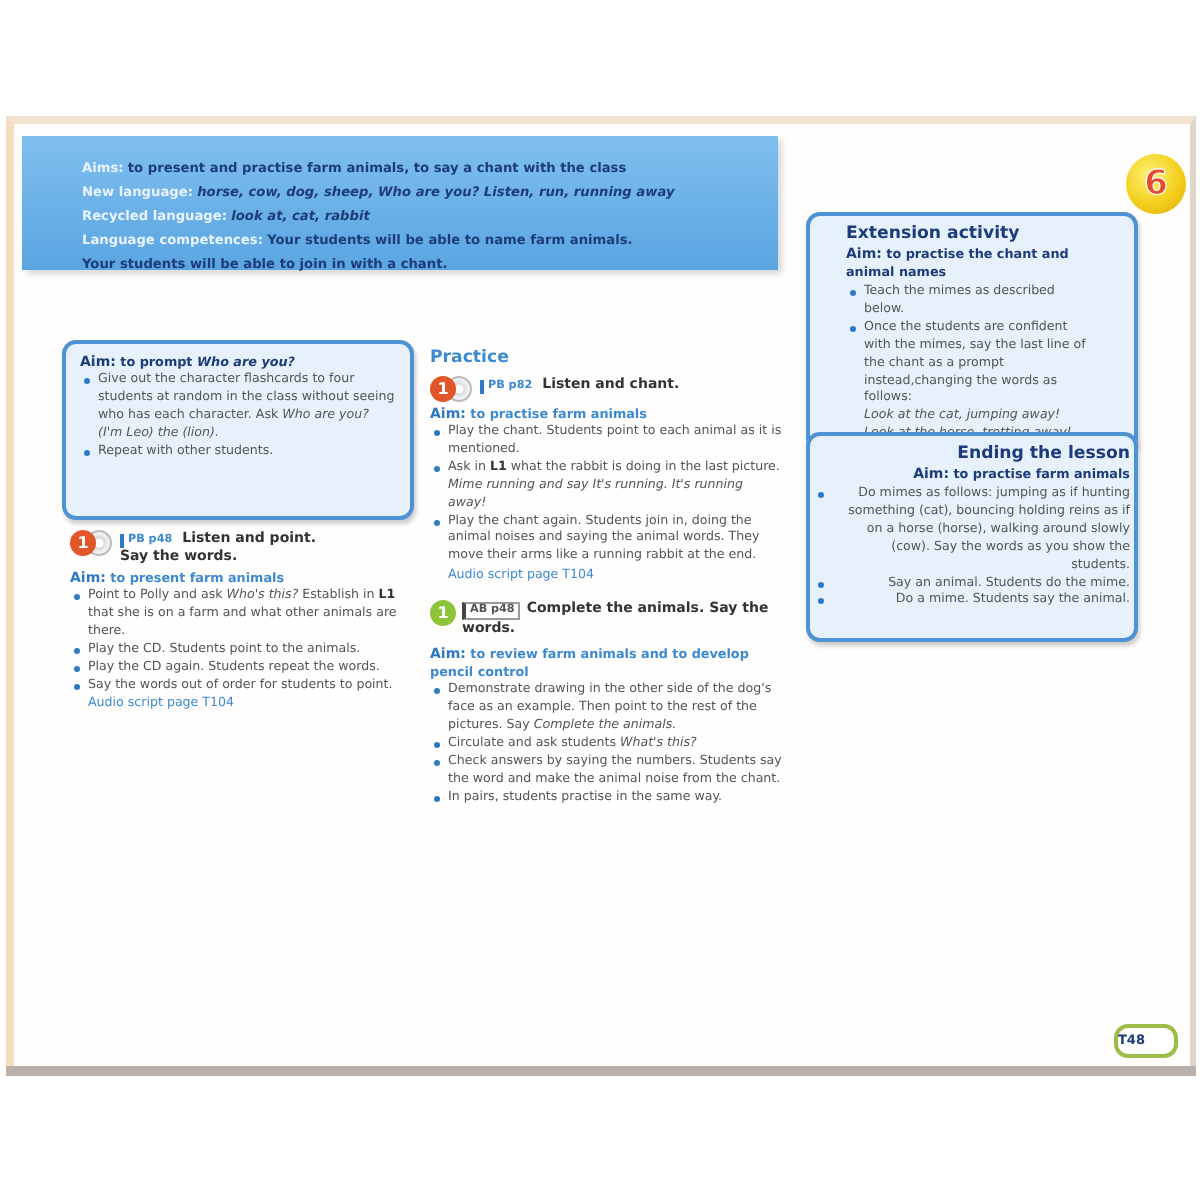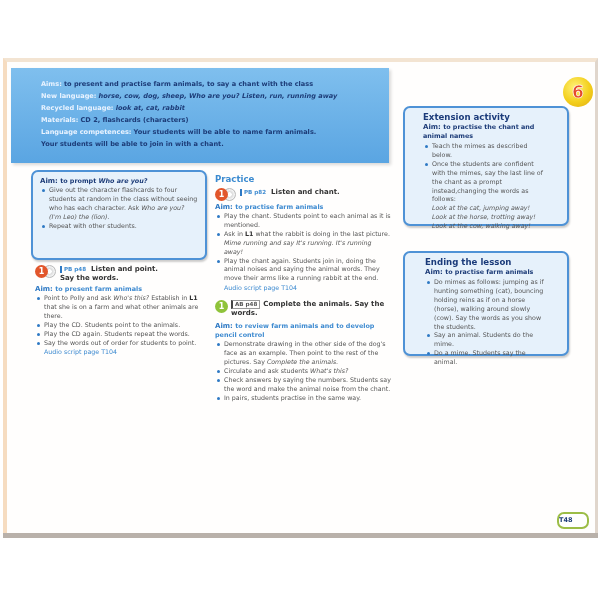--- a/index.html
+++ b/index.html
@@ -12,21 +12,21 @@
     border-left: 4px solid #f6dcc0;
     border-top: 4px solid #f3e4d2;
     border-right: 3px solid #e0d6cc;
     box-shadow: 0 4px 0 #b9b1aa;
   }
   .page-bottom {
     position: absolute; left: 3px; top: 533px; width: 595px; height: 4px; background: #b9b1aa;
   }
 
   .header-band {
-    position: absolute; left: 4px; top: 6px; width: 378px; height: 95px;
+    position: absolute; left: 4px; top: 6px; width: 378px; height: 67px;
     background: linear-gradient(180deg, #7fbfee 0%, #5aa5e2 100%);
     box-shadow: 2px 2px 3px rgba(0,0,0,0.15);
     padding: 10px 0 0 30px;
     font-size: 6.6px; line-height: 12px; color: #1e3f7a;
   }
   .header-band .row { white-space: nowrap; }
   .header-band .lbl { color: #e9f3ff; font-weight: bold; }
   .header-band .val { color: #1d3c78; font-weight: bold; }
   .header-band .ital { font-style: italic; font-weight: bold; color: #1d3c78; text-align: right; }
 
@@ -105,24 +105,20 @@
     </div>
     <div class="row">
       <span class="lbl">New language:</span>
       <span class="ital">horse, cow, dog, sheep, Who are you? Listen, run, running away</span>
     </div>
     <div class="row">
       <span class="lbl">Recycled language:</span>
       <span class="ital">look at, cat, rabbit</span>
     </div>
     <div class="row">
-      <span class="lbl">Materials:</span>
-      <span class="val">CD 2, flashcards (characters)</span>
-    </div>
-    <div class="row">
       <span class="lbl">Language competences:</span>
       <span class="val">Your students will be able to name farm animals.</span>
     </div>
     <div class="row">
       <span class="val">Your students will be able to join in with a chant.</span>
     </div>
   </div>
 
   <div class="unit-badge">
     <span>6</span>
@@ -214,21 +210,21 @@
     </div>
     <ul class="bl" style="margin-top:1px;">
       <li>Teach the mimes as described below.</li>
       <li>Once the students are confident with the mimes, say the last line of the chant as a prompt instead,changing the words as follows:</li>
       <li class="noblt"><i>Look at the cat, jumping away!</i></li>
       <li class="noblt"><i>Look at the horse, trotting away!</i></li>
       <li class="noblt"><i>Look at the cow, walking away!</i></li>
     </ul>
   </div>
 
-  <div class="box" style="left:396px; top:189px; width:166px; height:105px; padding:4px 20px;">
+  <div class="box" style="left:396px; top:154px; width:166px; height:105px; padding:4px 2px;text-align:right;">
     <div class="box-title">Ending the lesson</div>
     <div class="aim">
       <span class="aimk">Aim:</span>
       <span>to practise farm animals</span>
     </div>
     <ul class="bl" style="margin-top:1px;">
       <li>Do mimes as follows: jumping as if hunting something (cat), bouncing holding reins as if on a horse (horse), walking around slowly (cow). Say the words as you show the students.</li>
       <li>Say an animal. Students do the mime.</li>
       <li>Do a mime. Students say the animal.</li>
     </ul>

